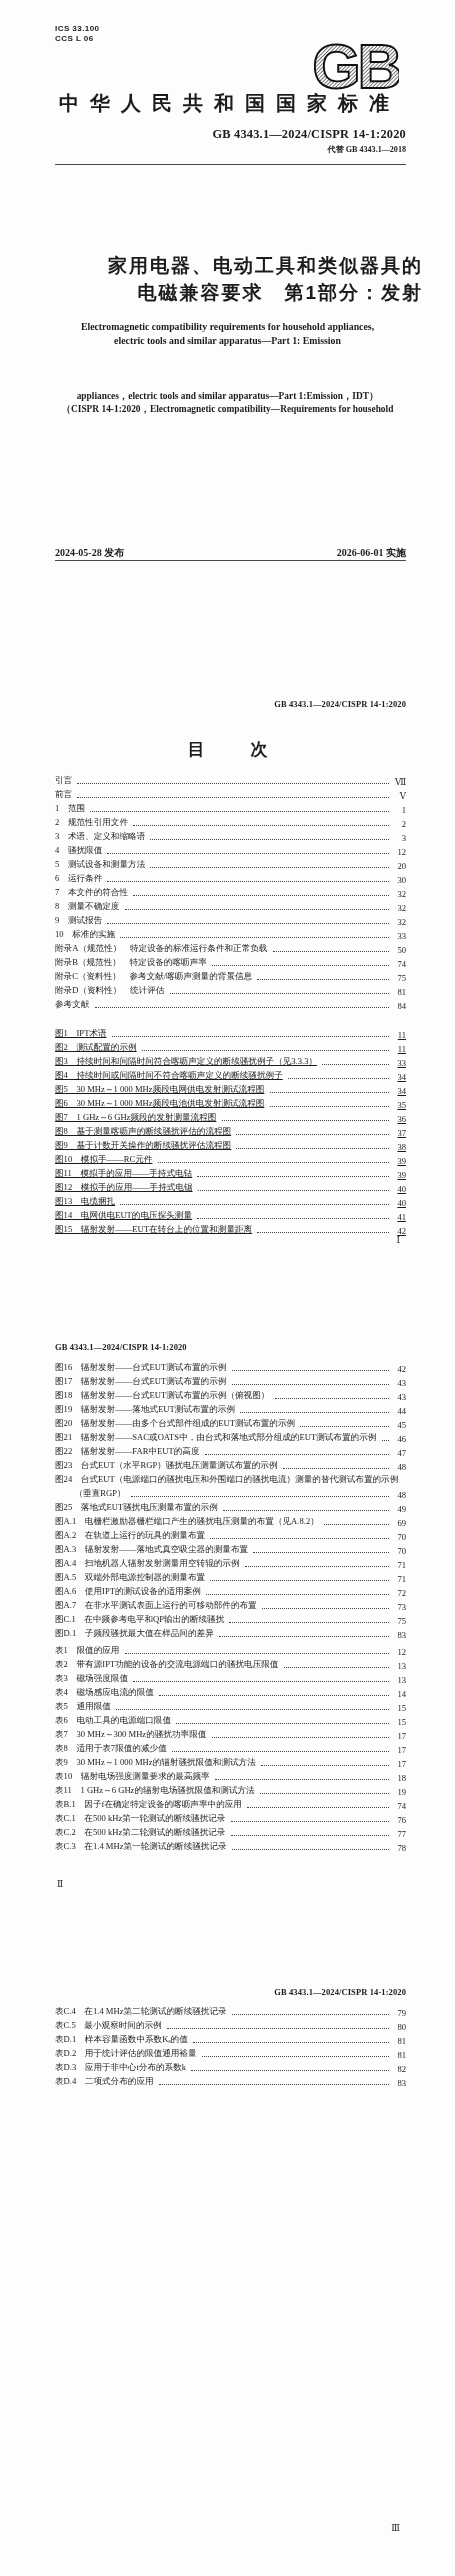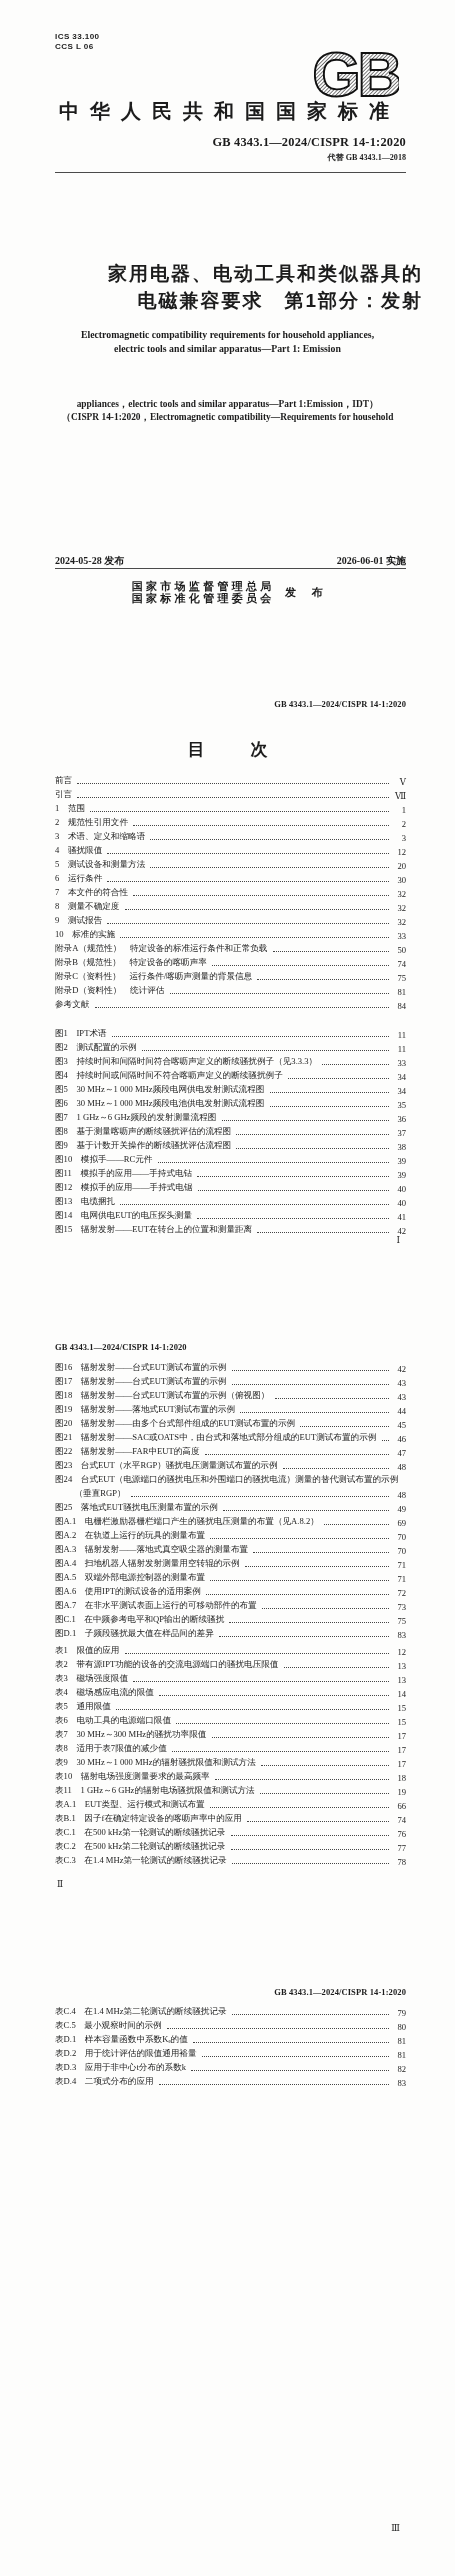--- a/index.html
+++ b/index.html
@@ -1,19 +1,19 @@
 <!DOCTYPE html>
 <html style="font-size:10.4px"><head>
 <meta charset="utf-8">
 <style>
   html,body{margin:0;padding:0;background:#ffffff;}
   .canvas{position:relative;width:455px;height:2576px;background:#fdfdfc;
           font-family:"Liberation Serif","DejaVu Serif",serif;color:#1c1c1c;overflow:hidden;}
   .page{position:absolute;left:0;width:455px;background:transparent;}
-  #p1{top:12px;height:644px;}
+  #p1{top:4px;height:644px;}
   #p2{top:644px;height:644px;}
   #p3{top:1288px;height:644px;}
   #p4{top:1932px;height:644px;}
   .abs{position:absolute;}
 
   
   .ics-line{left:55px;font-family:"Liberation Sans",sans-serif;font-weight:bold;
             font-size:8.1px;letter-spacing:0.4px;}
   #ics{top:19.5px;} #ccs{top:30px;}
   .gb-logo{left:314px;top:27px;width:85px;height:65px;}
@@ -40,21 +40,21 @@
   .publish{font-size:11px;font-weight:bold;letter-spacing:6.5px;white-space:nowrap;}
 
   
   .hdr{font-size:8.5px;font-weight:bold;letter-spacing:0.1px;}
   #hdr2{right:49px;top:55px;}
   #hdr3{left:55px;top:54px;}
   #hdr4{right:49px;top:55px;}
   .toc-title{left:55px;width:349px;top:94px;text-align:center;font-size:17px;
              font-weight:bold;letter-spacing:3.9px;}
   .toc-group{left:55px;width:351px;}
-  #g-ch{top:129px;} #g-figa{top:382px;}
+  #g-ch{top:129px;} #g-figa{top:382px;text-decoration:underline;}
   #g-figb{top:72px;} #g-taba{top:355px;}
   #g-tabb{top:72px;}
   .toc-row{display:flex;align-items:flex-end;height:14px;font-size:8.6px;}
   .lbl{white-space:pre;}
   .dots{flex:1;margin:0 2.6px 2.9px 5.2px;border-bottom:1.3px dotted #454545;}
   .pg{white-space:pre;text-align:right;min-width:14.3px;}
   .indent{padding-left:19.5px;}
   .noleader .dots{border-bottom:none;}
   .footer{font-size:9px;}
   #ft2{right:55px;top:591px;} #ft3{left:57px;top:591px;} #ft4{right:55px;top:591px;}
@@ -91,46 +91,39 @@
     <div class="abs en-title" id="en1">Electromagnetic compatibility requirements for household appliances,</div>
     <div class="abs en-title" id="en2">electric tools and similar apparatus—Part 1: Emission</div>
 
     <div class="abs idt-line" id="idt1">（CISPR 14-1:2020，Electromagnetic compatibility—Requirements for household</div>
     <div class="abs idt-line" id="idt2">appliances，electric tools and similar apparatus—Part 1:Emission，IDT）</div>
 
     <div class="abs date" id="date-issue">2024-05-28 发布</div>
     <div class="abs date" id="date-impl">2026-06-01 实施</div>
     <div class="abs rule" id="rule2"></div>
 
-    <div class="abs authority">
-      <div class="auth-lines">
-        <div>国家市场监督管理总局</div>
-        <div>国家标准化管理委员会</div>
-      </div>
-      <div class="publish">发 布</div>
-    </div>
   </section>
 
   <section class="page" id="p2">
     <div class="abs hdr" id="hdr2">GB 4343.1—2024/CISPR 14-1:2020</div>
     <div class="abs toc-title">目　　次</div>
 
     <div class="abs toc-group" id="g-ch">
 
     <div class="toc-row">
+          <span class="lbl">引言</span>
+          <span class="dots"></span>
+          <span class="pg">Ⅶ</span>
+        </div>
+        <div class="toc-row">
           <span class="lbl">前言</span>
           <span class="dots"></span>
           <span class="pg">Ⅴ</span>
         </div>
         <div class="toc-row">
-          <span class="lbl">引言</span>
-          <span class="dots"></span>
-          <span class="pg">Ⅶ</span>
-        </div>
-        <div class="toc-row">
           <span class="lbl">1　范围</span>
           <span class="dots"></span>
           <span class="pg">1</span>
         </div>
         <div class="toc-row">
           <span class="lbl">2　规范性引用文件</span>
           <span class="dots"></span>
           <span class="pg">2</span>
         </div>
         <div class="toc-row">
@@ -177,21 +170,21 @@
           <span class="lbl">附录A（规范性）　特定设备的标准运行条件和正常负载</span>
           <span class="dots"></span>
           <span class="pg">50</span>
         </div>
         <div class="toc-row">
           <span class="lbl">附录B（规范性）　特定设备的喀呖声率</span>
           <span class="dots"></span>
           <span class="pg">74</span>
         </div>
         <div class="toc-row">
-          <span class="lbl">附录C（资料性）　运行条件/喀呖声测量的背景信息</span>
+          <span class="lbl">附录C（资料性）　参考文献/喀呖声测量的背景信息</span>
           <span class="dots"></span>
           <span class="pg">75</span>
         </div>
         <div class="toc-row">
           <span class="lbl">附录D（资料性）　统计评估</span>
           <span class="dots"></span>
           <span class="pg">81</span>
         </div>
         <div class="toc-row">
           <span class="lbl">参考文献</span>
@@ -440,25 +433,20 @@
           <span class="lbl">表10　辐射电场强度测量要求的最高频率</span>
           <span class="dots"></span>
           <span class="pg">18</span>
         </div>
         <div class="toc-row">
           <span class="lbl">表11　1 GHz～6 GHz的辐射电场骚扰限值和测试方法</span>
           <span class="dots"></span>
           <span class="pg">19</span>
         </div>
         <div class="toc-row">
-          <span class="lbl">表A.1　EUT类型、运行模式和测试布置</span>
-          <span class="dots"></span>
-          <span class="pg">66</span>
-        </div>
-        <div class="toc-row">
           <span class="lbl">表B.1　因子f在确定特定设备的喀呖声率中的应用</span>
           <span class="dots"></span>
           <span class="pg">74</span>
         </div>
         <div class="toc-row">
           <span class="lbl">表C.1　在500 kHz第一轮测试的断续骚扰记录</span>
           <span class="dots"></span>
           <span class="pg">76</span>
         </div>
         <div class="toc-row">

